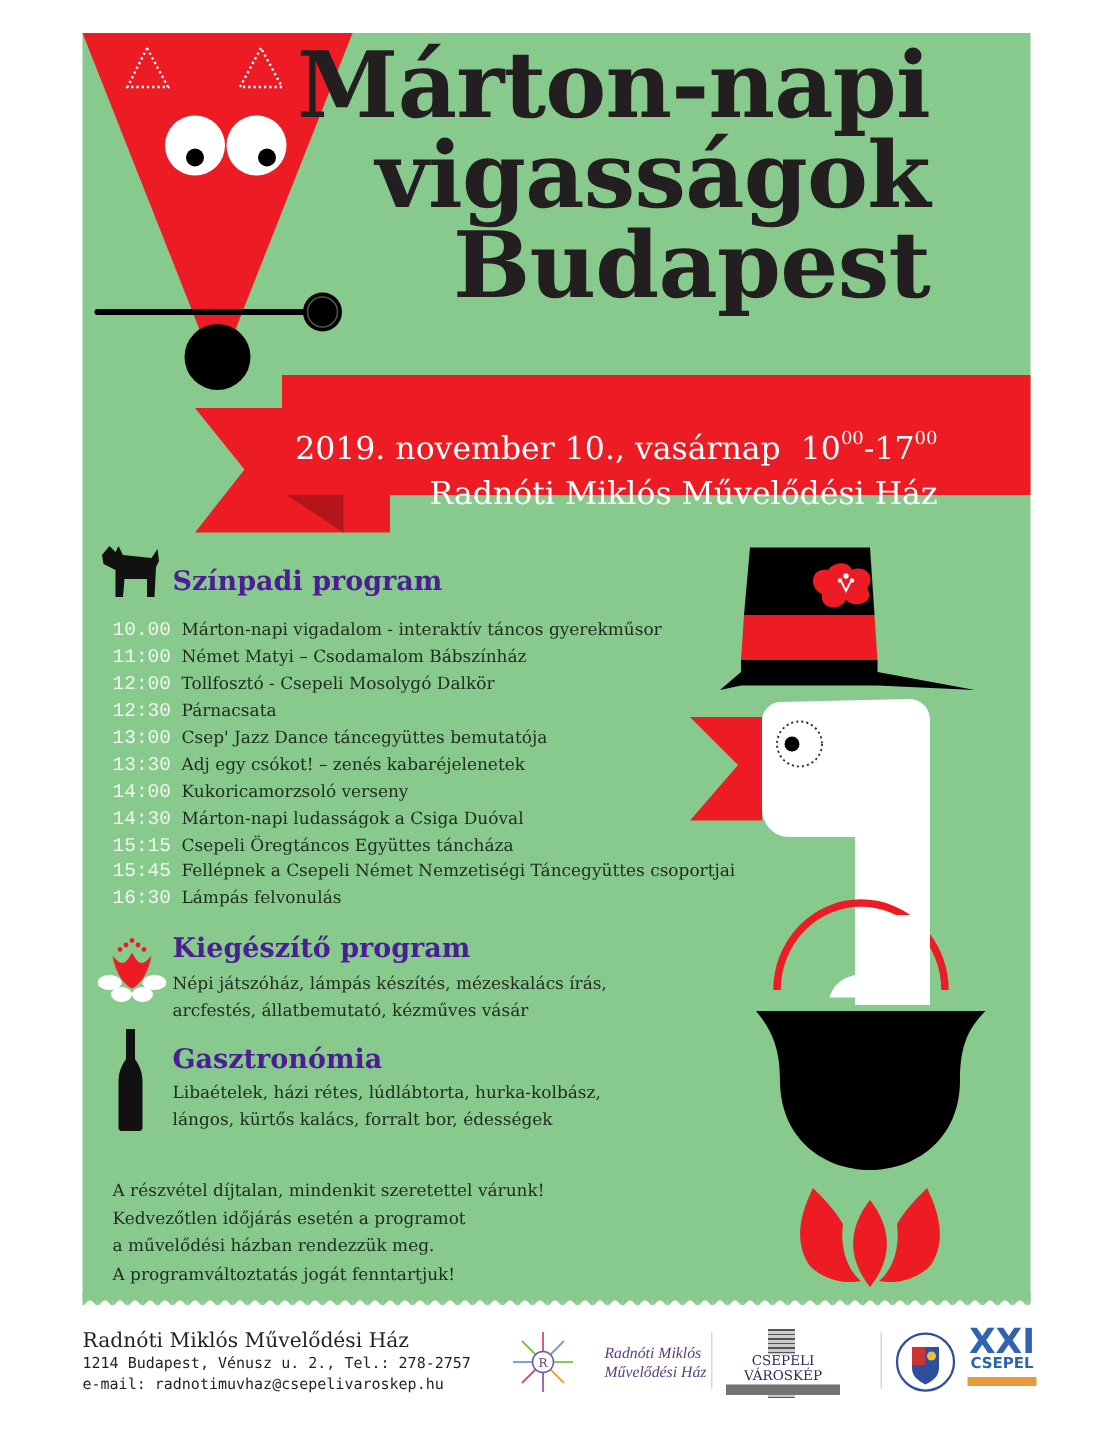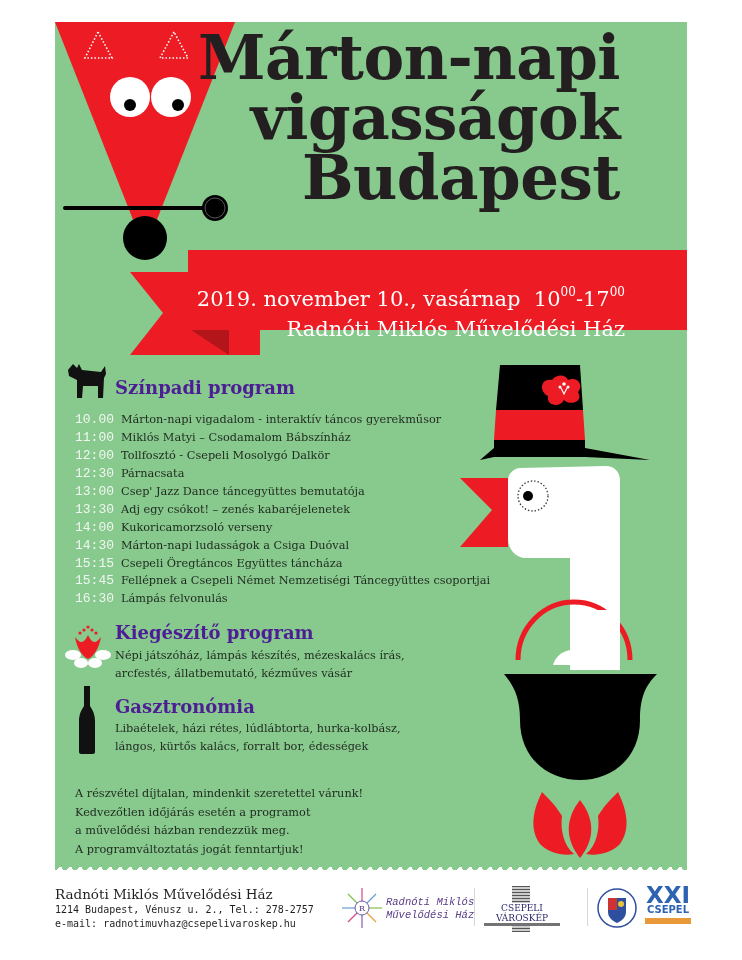--- a/index.html
+++ b/index.html
@@ -40,21 +40,21 @@
   .row .item { color: #1f2a1f; font-family: "DejaVu Serif", serif; white-space: nowrap; }
   .para {
     position: absolute; color: #1f2a1f; font-family: "DejaVu Serif", serif; font-size: 11.3px; line-height: 18px;
     white-space: nowrap;
   }
   .footer-org {
     position: absolute; left: 55px; top: 886px; color: #231f20;
   }
   .footer-org .name { font-family: "DejaVu Serif", serif; font-size: 13.5px; line-height: 17px; }
   .footer-org .line { font-family: "DejaVu Sans Mono", monospace; font-size: 10px; line-height: 14px; }
-  .logo-text { font-family: Liberation Mono, monospace; font-style: italic; color: #5a3c86; font-size: 10.5px; line-height: 13px; }
+  .logo-text { font-family: Liberation Serif, serif; font-style: italic; color: #5a3c86; font-size: 10.5px; line-height: 13px; margin-left: 17px; }
   .divider { position: absolute; width: 1px; background: #d8d8d8; }
 </style>
 </head>
 <body>
 
 <div class="poster"></div>
 <div class="zigzag"></div>
 
 <svg class="abs" style="left:55px;top:22px" width="200" height="240">
   <polygon points="0,0 180,0 90,228" fill="#ed1c24"></polygon>
@@ -95,21 +95,21 @@
 </svg>
 <div class="section-title" style="left:115px;top:377px">Színpadi program</div>
 
 <div class="schedule" style="left:75px;top:411px">
   <div class="row">
       <span class="time">10.00</span>
       <span class="item">Márton-napi vigadalom - interaktív táncos gyerekműsor</span>
     </div>
   <div class="row">
       <span class="time">11:00</span>
-      <span class="item">Miklós Matyi – Csodamalom Bábszínház</span>
+      <span class="item">Német Matyi – Csodamalom Bábszínház</span>
     </div>
   <div class="row">
       <span class="time">12:00</span>
       <span class="item">Tollfosztó - Csepeli Mosolygó Dalkör</span>
     </div>
   <div class="row">
       <span class="time">12:30</span>
       <span class="item">Párnacsata</span>
     </div>
   <div class="row">
@@ -228,21 +228,21 @@
 </svg>
 <div class="abs logo-text" style="left:386px;top:896px">
   <div>Radnóti Miklós</div>
   <div>Művelődési Ház</div>
 </div>
 
 <div class="divider" style="left:474px;top:888px;height:38px"></div>
 
 <div class="abs" style="left:484px;top:886px;width:76px;height:46px">
   <div style="position:absolute;left:28px;top:0;width:18px;height:46px;background:repeating-linear-gradient(0deg,#555 0 1px,#ccc 1px 3px)"></div>
-  <div style="position:absolute;left:0;top:17px;width:76px;text-align:center;background:#fff;font-family:'DejaVu Serif',serif;font-size:9px;color:#2a2a6a;border-bottom:3px solid #737373">CSEPELI VÁROSKÉP</div>
+  <div style="position:absolute;left:0;top:17px;width:76px;text-align:center;background:#fff;font-family:'DejaVu Serif',serif;font-size:9px;color:#2a2a6a;border-bottom:7px solid #737373">CSEPELI VÁROSKÉP</div>
 </div>
 
 <div class="divider" style="left:587px;top:888px;height:38px"></div>
 
 <svg class="abs" style="left:597px;top:888px" width="40" height="40">
   <circle cx="20" cy="20" r="19" fill="#fff" stroke="#2d4f9e" stroke-width="1.5"></circle>
   <path d="M11,10 L29,10 L29,24 C29,30 24,33 20,35 C16,33 11,30 11,24 Z" fill="#2d4f9e"></path>
   <path d="M11,10 L20,10 L20,22 L11,22 Z" fill="#c33"></path>
   <circle cx="24" cy="16" r="3" fill="#e8c23a"></circle>
 </svg>

